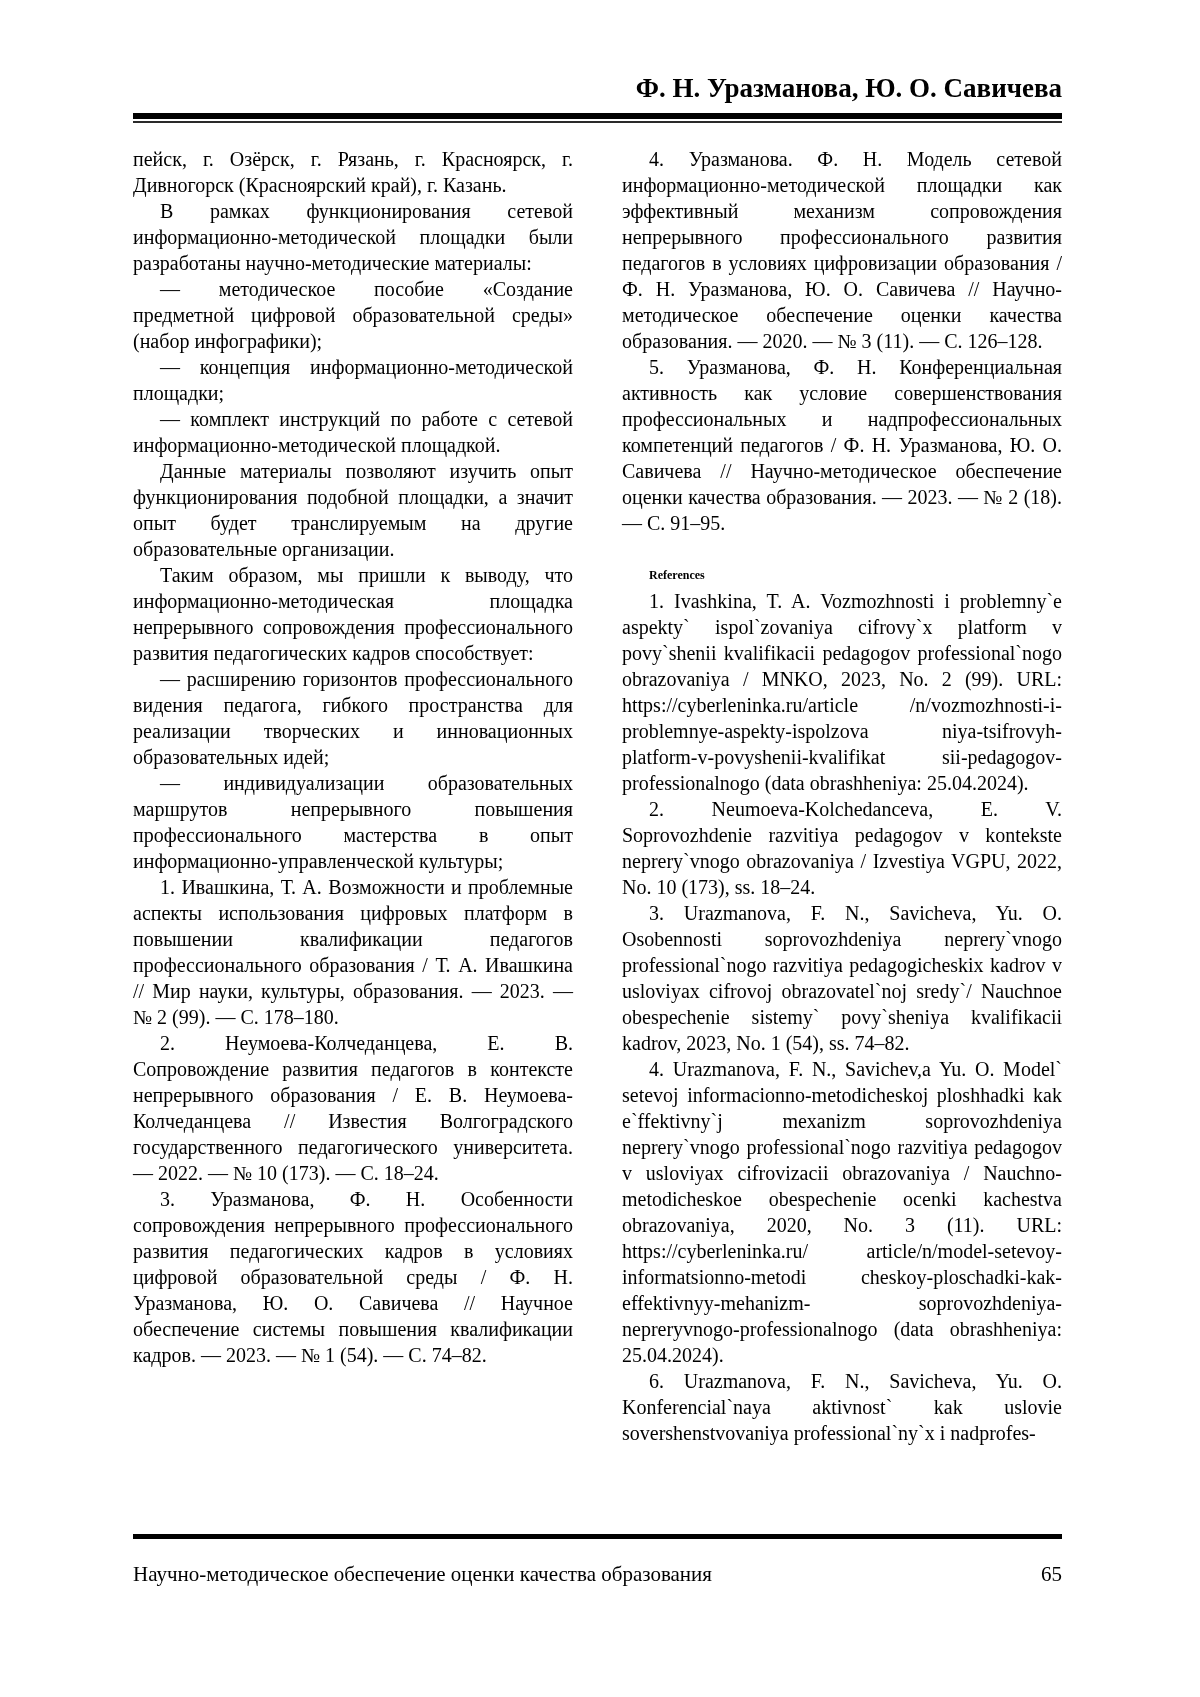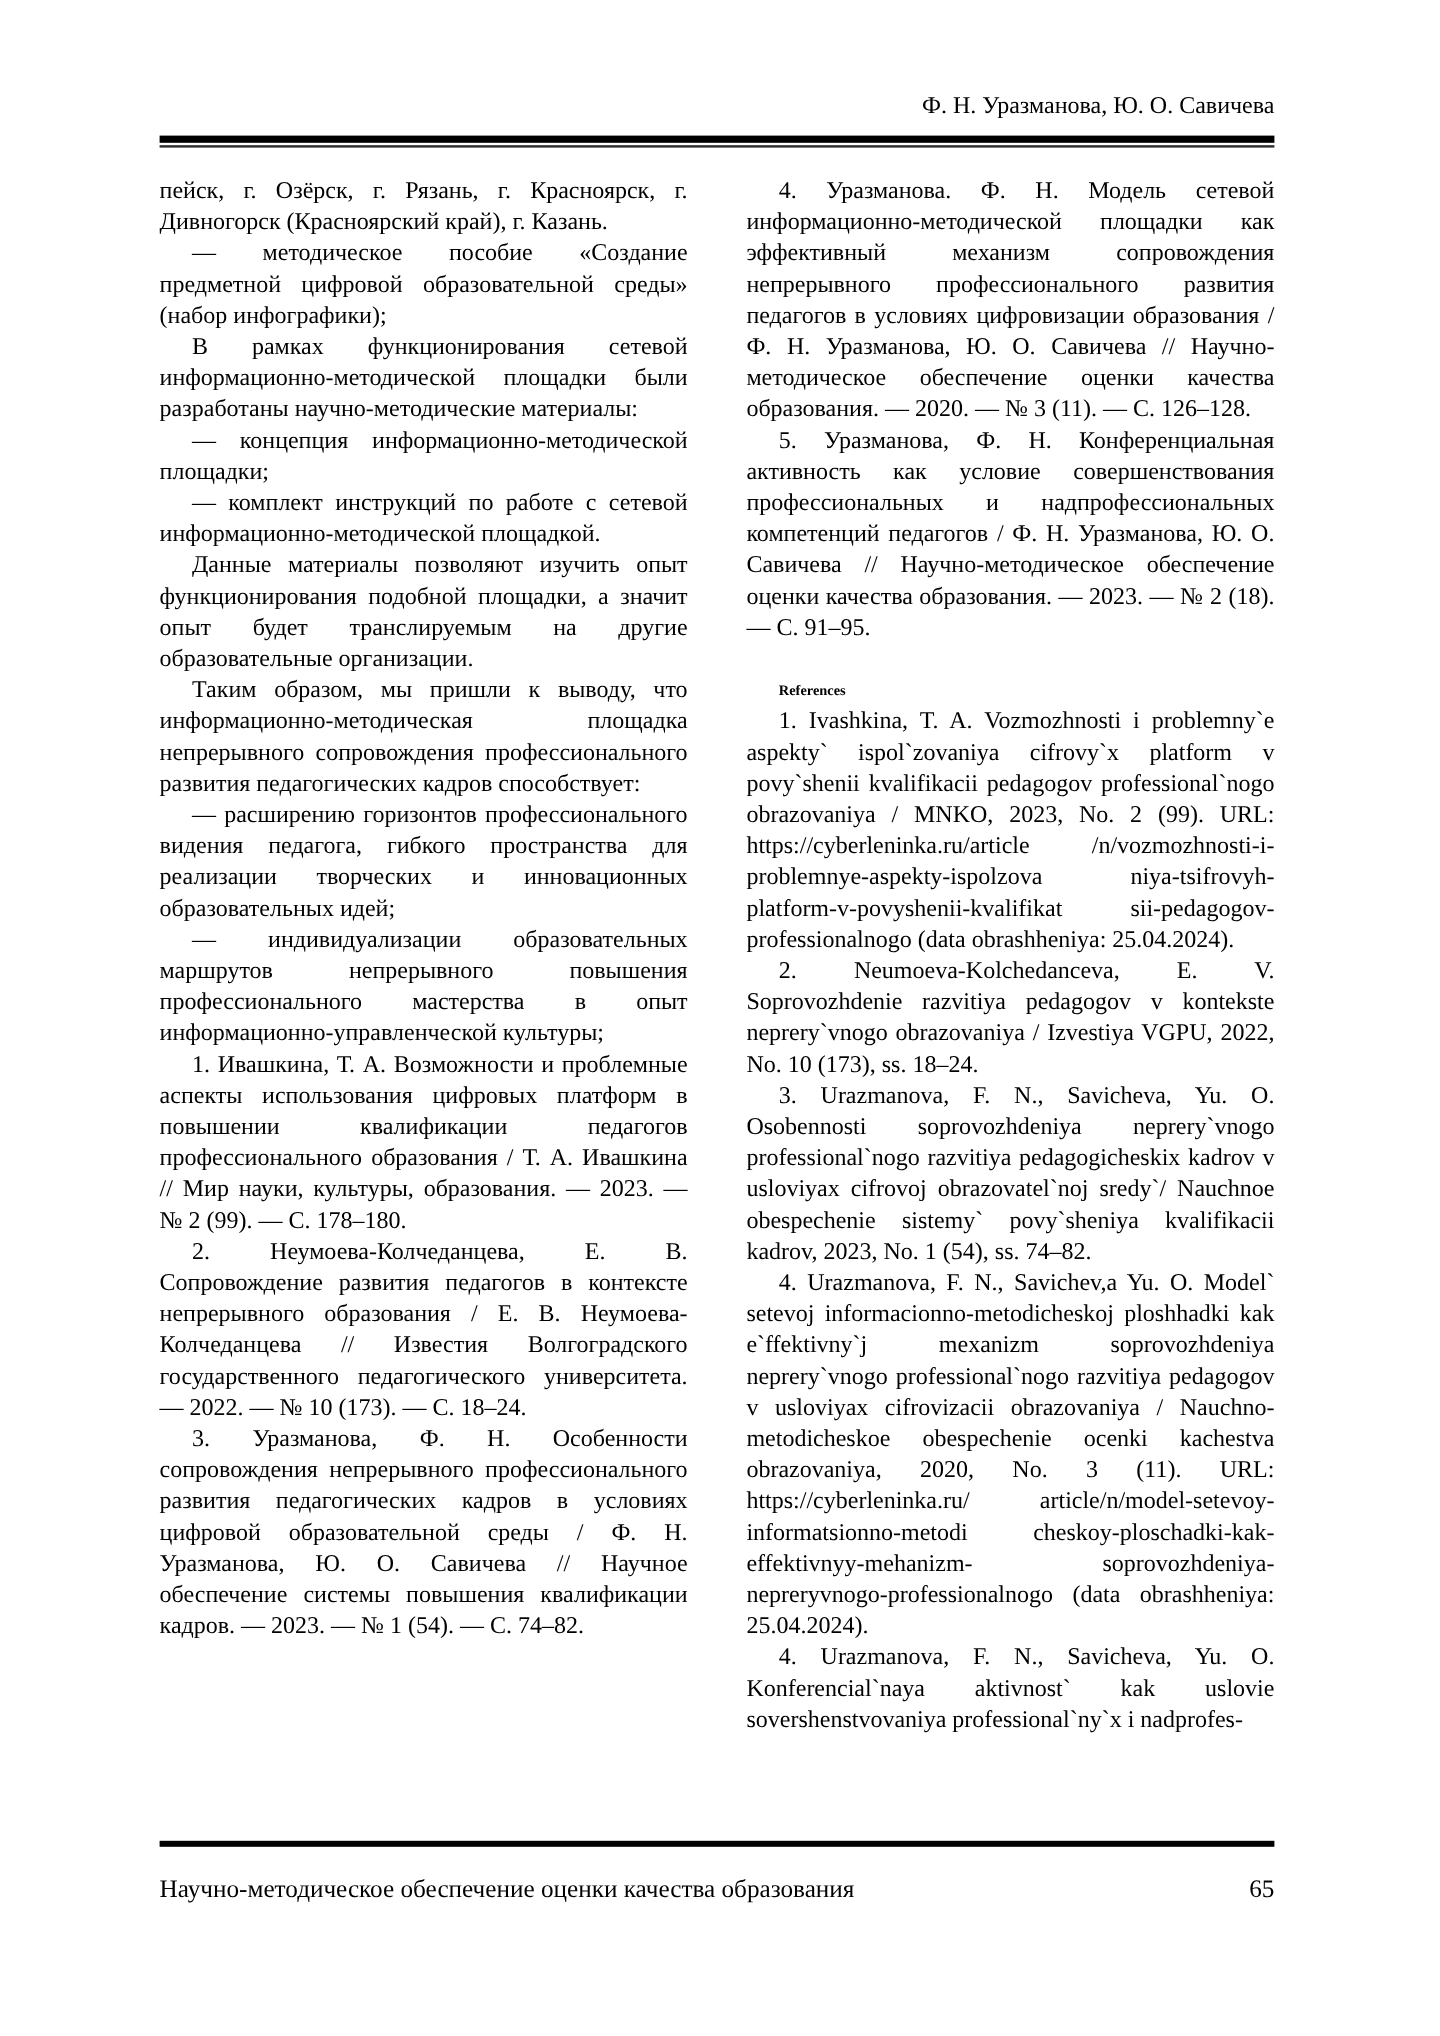--- a/index.html
+++ b/index.html
@@ -12,22 +12,22 @@
     color: #000000;
     font-family: "Liberation Serif", "DejaVu Serif", serif;
     overflow: hidden;
   }
   .running-head {
     position: absolute;
     top: 76px;
     left: 133px;
     right: 138px;
     text-align: right;
-    font-weight: normal;
-    font-size: 20px;
+    font-weight: bold;
+    font-size: 27px;
     line-height: 24px;
   }
   .rule-thick {
     position: absolute;
     top: 113px;
     left: 133px;
     right: 138px;
     height: 6px;
     background: #000000;
   }
@@ -96,42 +96,42 @@
   <div class="running-head">
     <span>Ф. Н. Уразманова, Ю. О. Савичева</span>
   </div>
   <div class="rule-thick"></div>
   <div class="rule-thin"></div>
 
   <div class="content">
 
     <div class="column">
       <p class="cont">пейск, г. Озёрск, г. Рязань, г. Красноярск, г. Дивногорск (Красноярский край), г. Казань.</p>
+      <p>В рамках функционирования сетевой информационно-методической площадки были разработаны научно-методические материалы:</p>
       <p>— методическое пособие «Создание предметной цифровой образовательной среды» (набор инфографики);</p>
-      <p>В рамках функционирования сетевой информационно-методической площадки были разработаны научно-методические материалы:</p>
       <p>— концепция информационно-методической площадки;</p>
       <p>— комплект инструкций по работе с сетевой информационно-методической площадкой.</p>
       <p>Данные материалы позволяют изучить опыт функционирования подобной площадки, а значит опыт будет транслируемым на другие образовательные организации.</p>
       <p>Таким образом, мы пришли к выводу, что информационно-методическая площадка непрерывного сопровождения профессионального развития педагогических кадров способствует:</p>
       <p>— расширению горизонтов профессионального видения педагога, гибкого пространства для реализации творческих и инновационных образовательных идей;</p>
       <p>— индивидуализации образовательных маршрутов непрерывного повышения профессионального мастерства в опыт информационно-управленческой культуры;</p>
       <p>1. Ивашкина, Т. А. Возможности и проблемные аспекты использования цифровых платформ в повышении квалификации педагогов профессионального образования / Т. А. Ивашкина // Мир науки, культуры, образования. — 2023. — № 2 (99). — С. 178–180.</p>
       <p>2. Неумоева-Колчеданцева, Е. В. Сопровождение развития педагогов в контексте непрерывного образования / Е. В. Неумоева-Колчеданцева // Известия Волгоградского государственного педагогического университета. — 2022. — № 10 (173). — С. 18–24.</p>
       <p>3. Уразманова, Ф. Н. Особенности сопровождения непрерывного профессионального развития педагогических кадров в условиях цифровой образовательной среды / Ф. Н. Уразманова, Ю. О. Савичева // Научное обеспечение системы повышения квалификации кадров. — 2023. — № 1 (54). — С. 74–82.</p>
     </div>
 
     <div class="column">
       <p>4. Уразманова. Ф. Н. Модель сетевой информационно-методической площадки как эффективный механизм сопровождения непрерывного профессионального развития педагогов в условиях цифровизации образования / Ф. Н. Уразманова, Ю. О. Савичева // Научно-методическое обеспечение оценки качества образования. — 2020. — № 3 (11). — С. 126–128.</p>
       <p>5. Уразманова, Ф. Н. Конференциальная активность как условие совершенствования профессиональных и надпрофессиональных компетенций педагогов / Ф. Н. Уразманова, Ю. О. Савичева // Научно-методическое обеспечение оценки качества образования. — 2023. — № 2 (18). — С. 91–95.</p>
       <div class="sect-heading">References</div>
       <p>1. Ivashkina, T. A. Vozmozhnosti i problemny`e aspekty` ispol`zovaniya cifrovy`x platform v povy`shenii kvalifikacii pedagogov professional`nogo obrazovaniya / MNKO, 2023, No. 2 (99). URL: https://cyberleninka.ru/article /n/vozmozhnosti-i-problemnye-aspekty-ispolzova niya-tsifrovyh-platform-v-povyshenii-kvalifikat sii-pedagogov-professionalnogo (data obrashheniya: 25.04.2024).</p>
       <p>2. Neumoeva-Kolchedanceva, E. V. Soprovozhdenie razvitiya pedagogov v kontekste neprery`vnogo obrazovaniya / Izvestiya VGPU, 2022, No. 10 (173), ss. 18–24.</p>
       <p>3. Urazmanova, F. N., Savicheva, Yu. O. Osobennosti soprovozhdeniya neprery`vnogo professional`nogo razvitiya pedagogicheskix kadrov v usloviyax cifrovoj obrazovatel`noj sredy`/ Nauchnoe obespechenie sistemy` povy`sheniya kvalifikacii kadrov, 2023, No. 1 (54), ss. 74–82.</p>
       <p>4. Urazmanova, F. N., Savichev,a Yu. O. Model` setevoj informacionno-metodicheskoj ploshhadki kak e`ffektivny`j mexanizm soprovozhdeniya neprery`vnogo professional`nogo razvitiya pedagogov v usloviyax cifrovizacii obrazovaniya / Nauchno-metodicheskoe obespechenie ocenki kachestva obrazovaniya, 2020, No. 3 (11). URL: https://cyberleninka.ru/ article/n/model-setevoy-informatsionno-metodi cheskoy-ploschadki-kak-effektivnyy-mehanizm- soprovozhdeniya-nepreryvnogo-professionalnogo (data obrashheniya: 25.04.2024).</p>
-      <p>4. Urazmanova, F. N., Savicheva, Yu. O. Konferencial`naya aktivnost` kak uslovie sovershenstvovaniya professional`ny`x i nadprofes-</p>
+      <p>6. Urazmanova, F. N., Savicheva, Yu. O. Konferencial`naya aktivnost` kak uslovie sovershenstvovaniya professional`ny`x i nadprofes-</p>
     </div>
 
   </div>
 
   <div class="footer-rule"></div>
   <div class="footer-row">
     <span>Научно-методическое обеспечение оценки качества образования</span>
     <span>65</span>
   </div>
 

